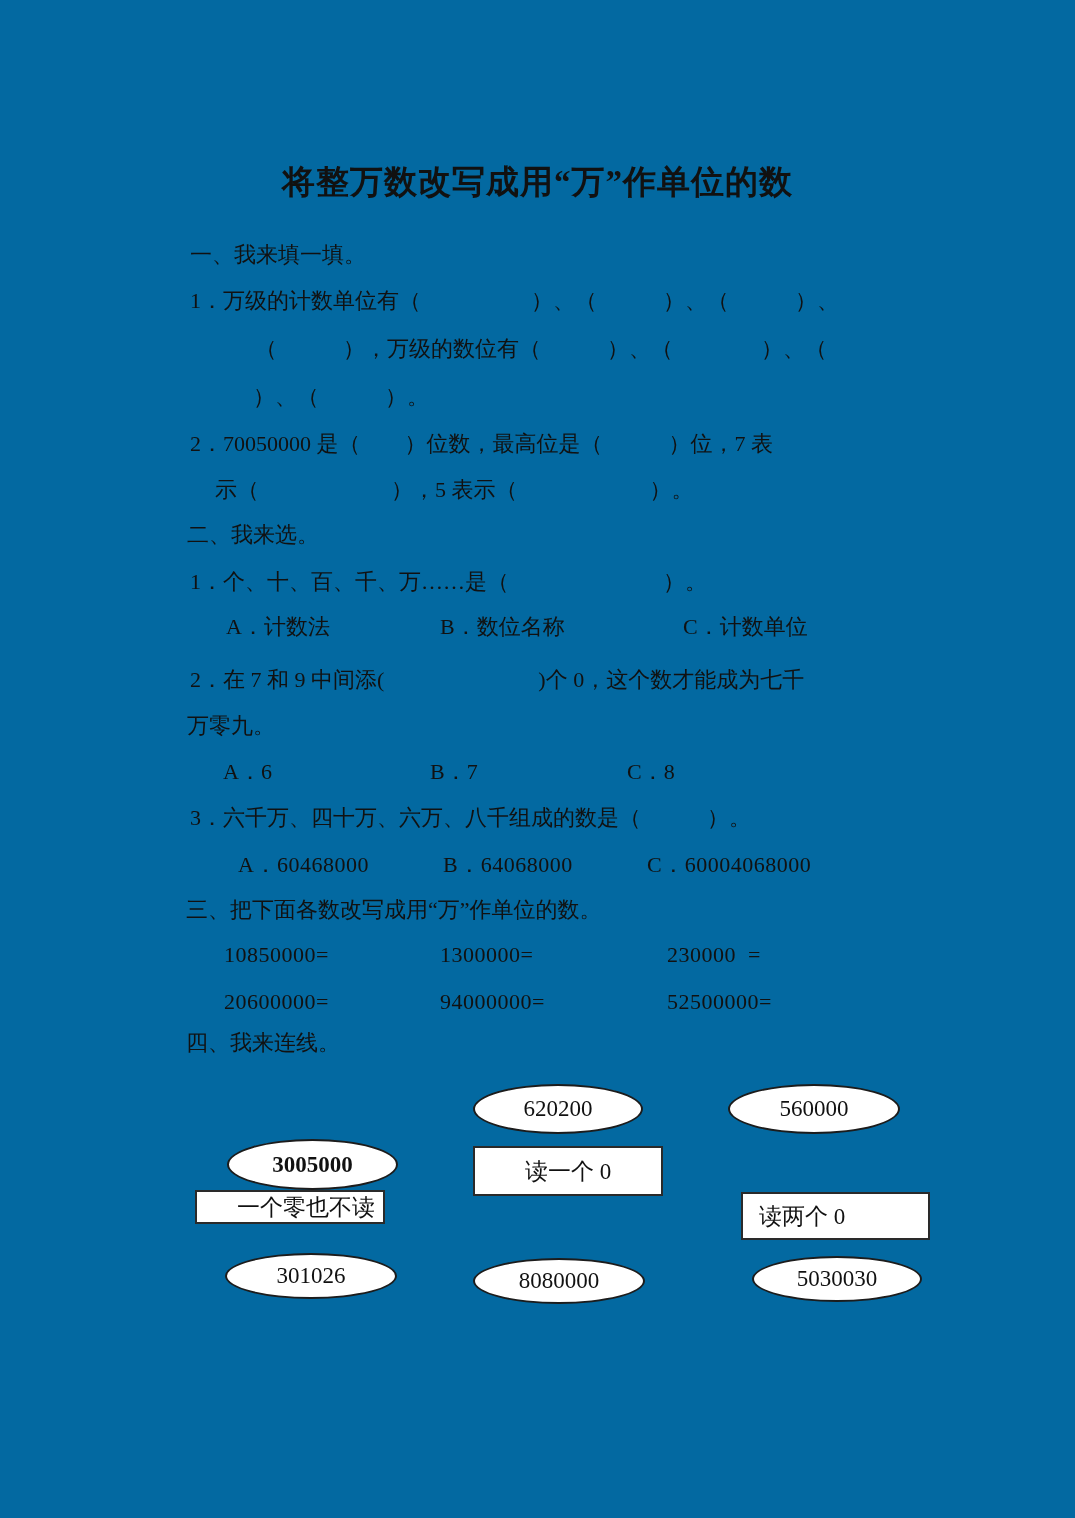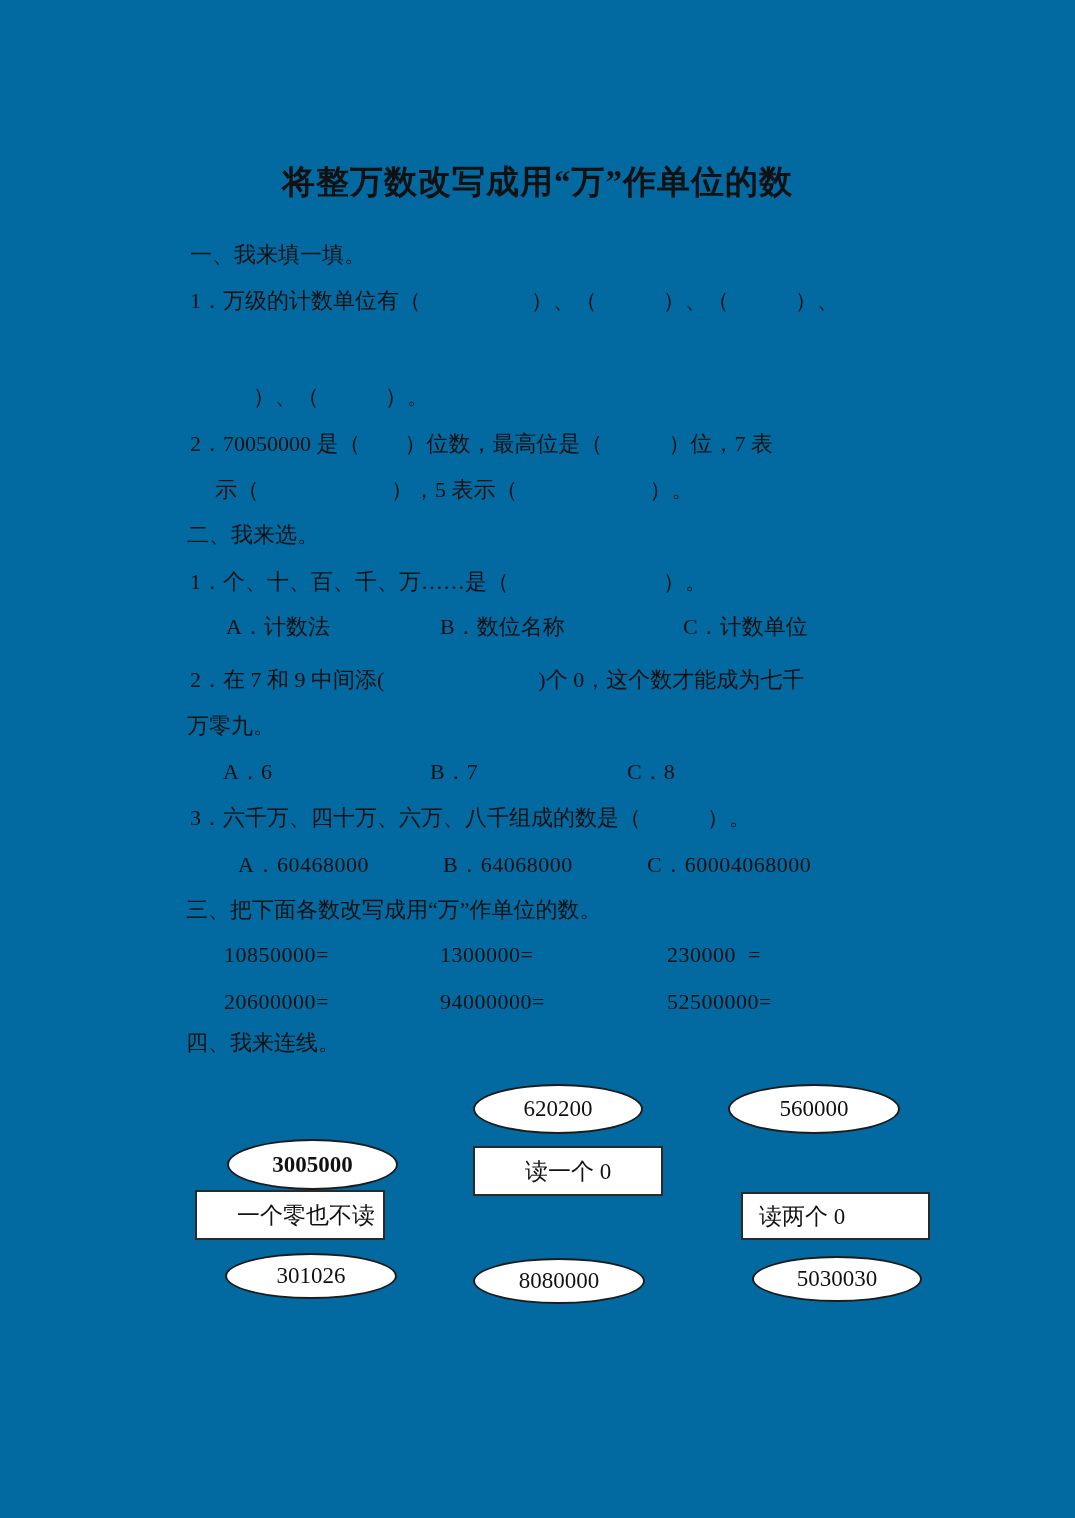--- a/index.html
+++ b/index.html
@@ -63,20 +63,21 @@
 </style>
 </head>
 <body>
 
 <div class="page">
 
   <h1 class="title">将整万数改写成用“万”作单位的数</h1>
 
   <div class="line" style="left:190px; top:242px;">一、我来填一填。</div>
   <div class="line" style="left:190px; top:288px;">1．万级的计数单位有（　　　　　）、（　　　）、（　　　）、</div>
+  <div class="line" style="left:255px; top:336px;">（　　　），万级的数位有（　　　）、（　　　　）、（</div>
   <div class="line" style="left:253px; top:384px;">）、（　　　）。</div>
   <div class="line" style="left:190px; top:431px;">2．70050000 是（　　）位数，最高位是（　　　）位，7 表</div>
   <div class="line" style="left:215px; top:477px;">示（　　　　　　），5 表示（　　　　　　）。</div>
 
   <div class="line" style="left:187px; top:522px;">二、我来选。</div>
   <div class="line" style="left:190px; top:569px;">1．个、十、百、千、万……是（　　　　　　　）。</div>
   <div class="line" style="left:226px; top:614px;">A．计数法</div>
   <div class="line" style="left:440px; top:614px;">B．数位名称</div>
   <div class="line" style="left:683px; top:614px;">C．计数单位</div>
 
@@ -104,21 +105,21 @@
   <div class="shape ellipse" style="left:227px; top:1139px; width:171px; height:51px;font-weight:bold;">
     <span>3005000</span>
   </div>
   <div class="shape ellipse" style="left:473px; top:1084px; width:170px; height:50px;">
     <span>620200</span>
   </div>
   <div class="shape ellipse" style="left:728px; top:1084px; width:172px; height:50px;">
     <span>560000</span>
   </div>
 
-  <div class="shape rect align-right" style="left:195px; top:1190px; width:190px; height:50px;">
+  <div class="shape rect align-right" style="left:195px; top:1190px; width:190px; height:34px;">
     <span>一个零也不读</span>
   </div>
   <div class="shape rect" style="left:473px; top:1146px; width:190px; height:50px;">
     <span>读一个 0</span>
   </div>
   <div class="shape rect align-left" style="left:741px; top:1192px; width:189px; height:48px;">
     <span>读两个 0</span>
   </div>
 
   <div class="shape ellipse" style="left:225px; top:1253px; width:172px; height:46px;">

